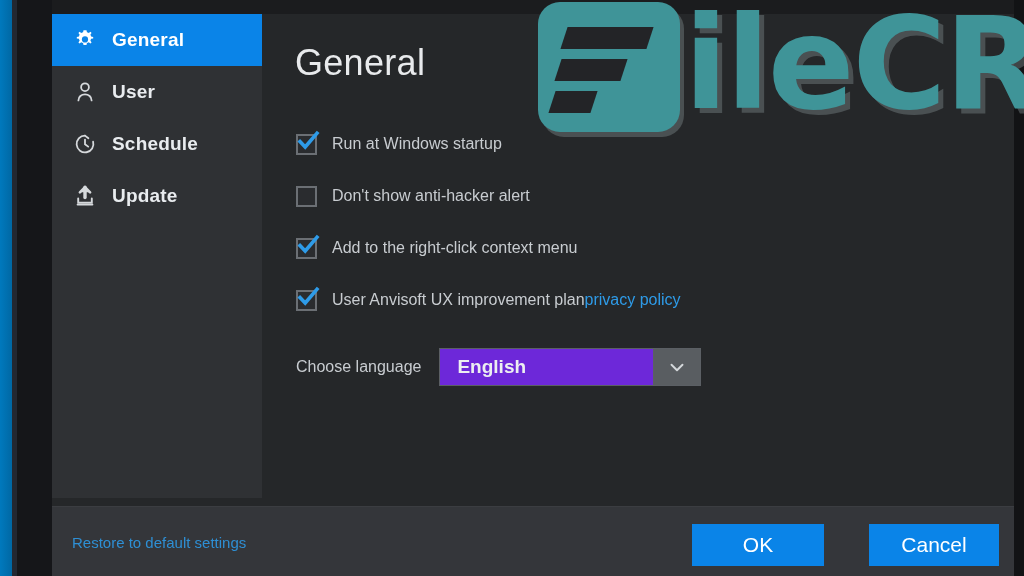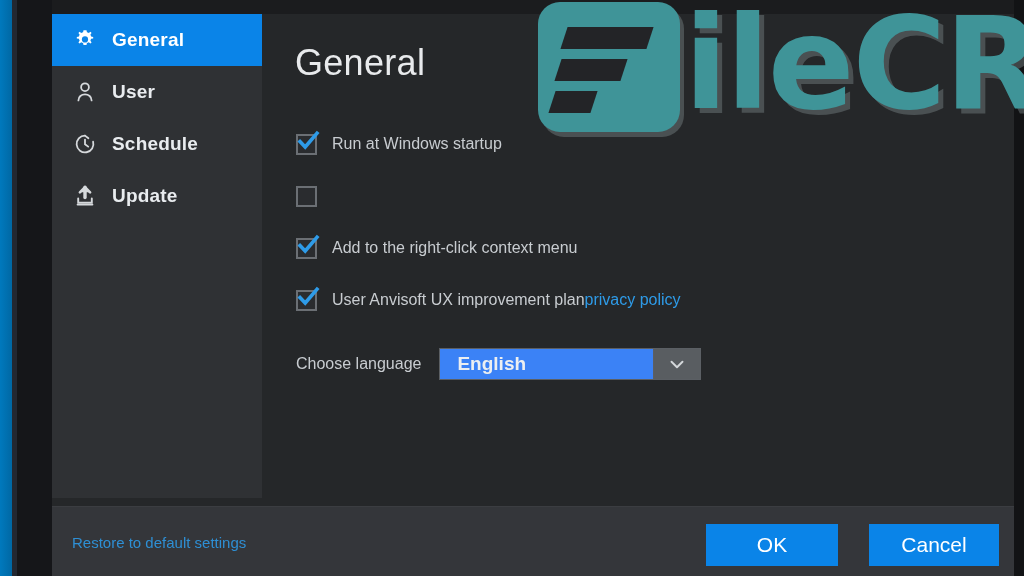--- a/index.html
+++ b/index.html
@@ -163,24 +163,24 @@
   }
   .lang-label {
     color: #c8ccd0;
     font-size: 16px;
     margin-right: 18px;
   }
   .select {
     display: flex;
     align-items: stretch;
     width: 262px;
-    height: 32px;
+    height: 38px;
     border: 1px solid #5b5f64;
     box-sizing: border-box;
-    background: #3b82f6;
+    background: #6d28d9;
     cursor: pointer;
   }
   .select-value {
     flex: 1;
     display: flex;
     align-items: center;
     padding-left: 17px;
     color: #eceff1;
     font-size: 19px;
     font-weight: bold;
@@ -217,21 +217,21 @@
     background: #0a84e8;
     color: #ffffff;
     font-size: 21px;
     display: flex;
     align-items: center;
     justify-content: center;
     border: none;
     cursor: pointer;
     font-family: "Liberation Sans", sans-serif;
   }
-  .btn-ok { left: 654px; width: 132px; }
+  .btn-ok { left: 640px; width: 132px; }
   .btn-cancel { left: 817px; width: 130px; }
 
   
   .watermark {
     position: absolute;
     left: 538px; top: 2px;
     display: flex;
     align-items: center;
     pointer-events: none;
   }
@@ -334,20 +334,21 @@
           <span class="cb">
             <svg viewBox="0 0 24 24" fill="none" stroke="#2e9be8" stroke-width="3.6" stroke-linecap="square">
               <path d="M4 13.6l5.2 5.4L21 5.2"></path>
             </svg>
           </span>
           <span class="opt-label">Run at Windows startup</span>
         </div>
 
         <div class="opt-row">
           <span class="cb"></span>
+          <span class="opt-label">Don't show anti-hacker alert</span>
         </div>
 
         <div class="opt-row">
           <span class="cb">
             <svg viewBox="0 0 24 24" fill="none" stroke="#2e9be8" stroke-width="3.6" stroke-linecap="square">
               <path d="M4 13.6l5.2 5.4L21 5.2"></path>
             </svg>
           </span>
           <span class="opt-label">Add to the right-click context menu</span>
         </div>

